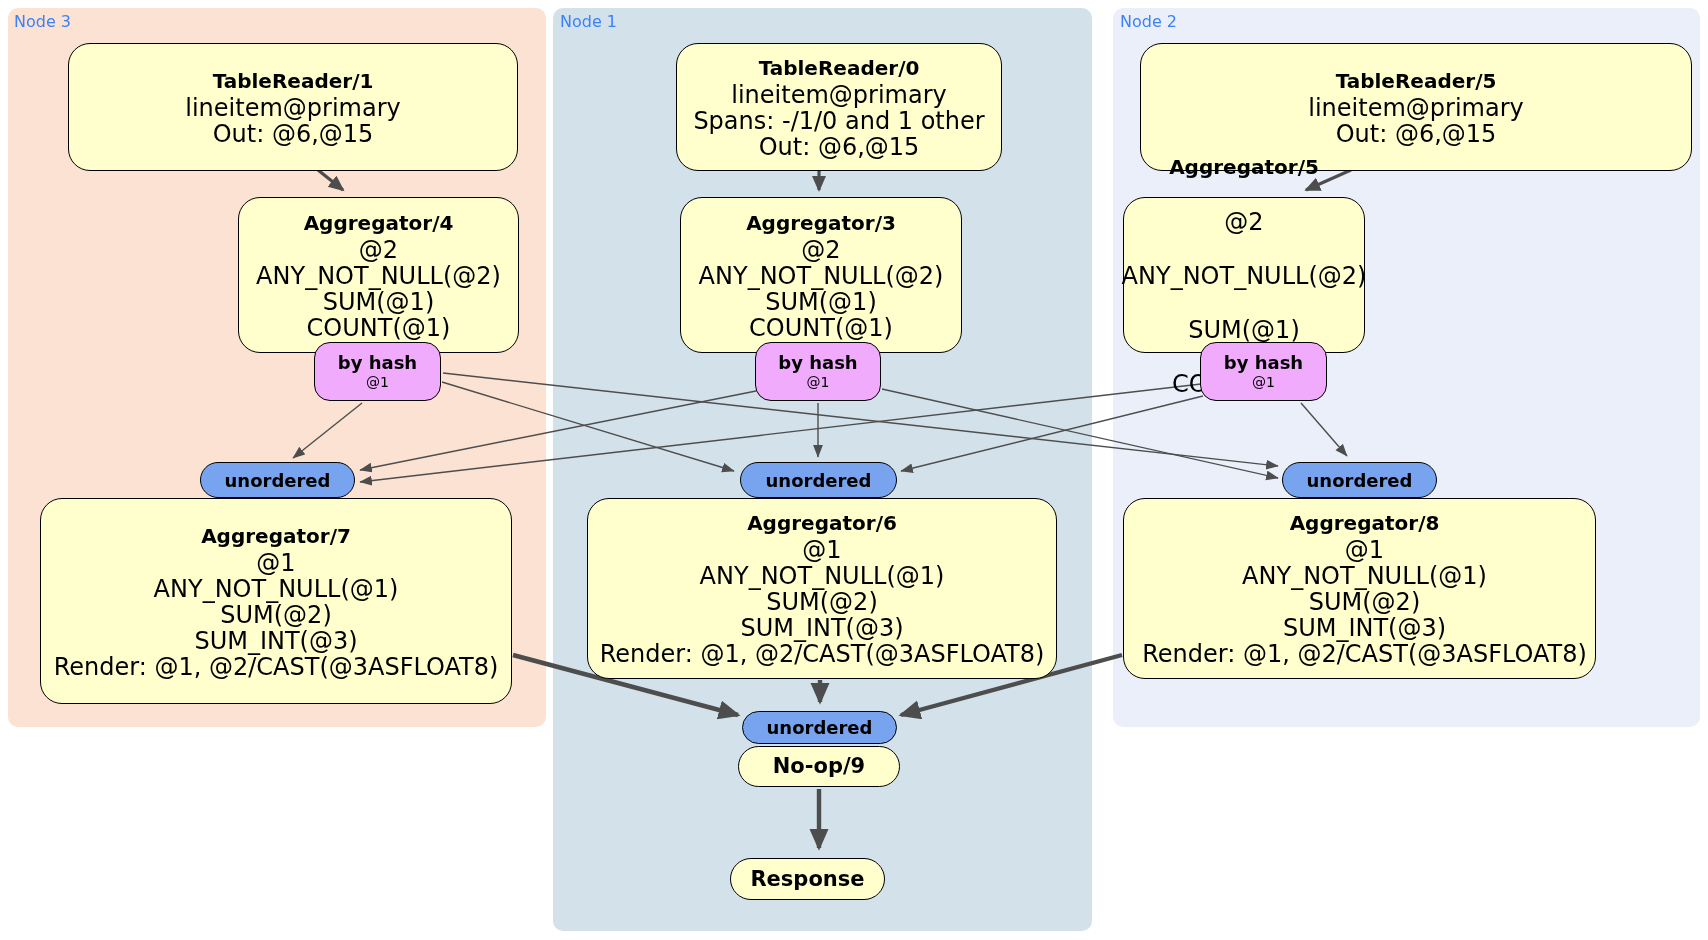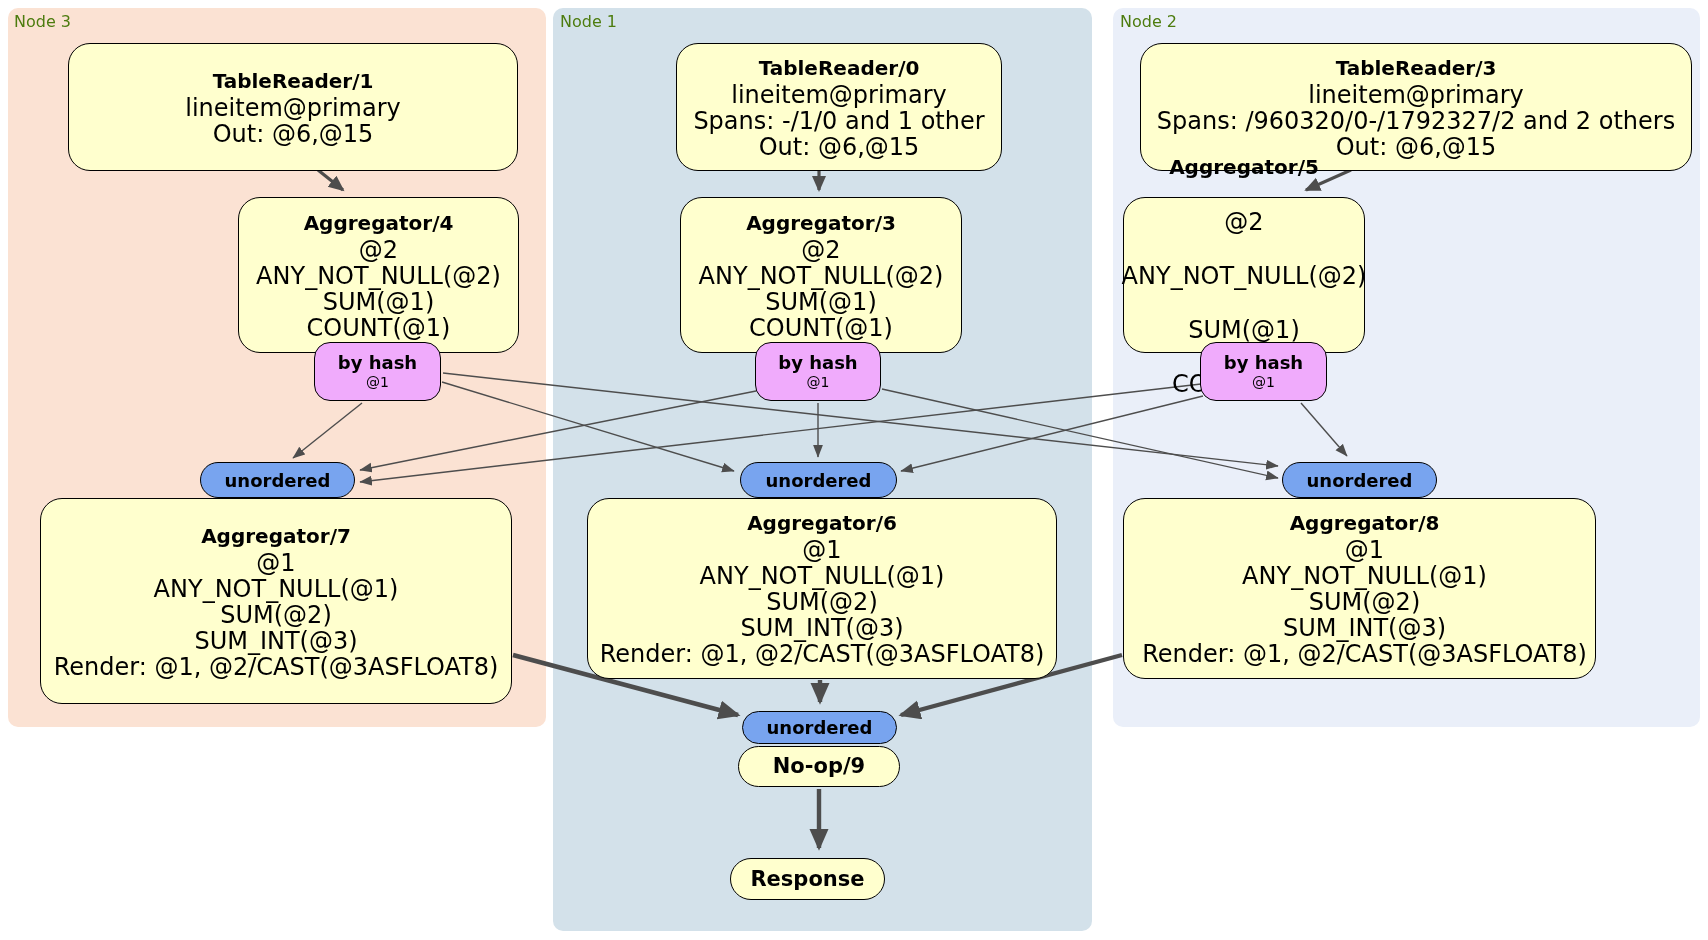--- a/index.html
+++ b/index.html
@@ -5,21 +5,21 @@
   html,body{margin:0;padding:0;background:#ffffff;}
   #canvas{
     position:relative;
     width:1708px;height:940px;
     font-family:"DejaVu Sans","Liberation Sans",sans-serif;
     color:#000;
     overflow:hidden;
     background:#ffffff;
   }
   .region{position:absolute;border-radius:10px;}
-  .region-label{position:absolute;font-size:16px;color:#4d7c0f;}
+  .region-label{position:absolute;font-size:16px;color:#3b82f6;}
   #region-node3{left:8px;top:8px;width:538px;height:719px;background:#FBE2D3;}
   #region-node1{left:553px;top:8px;width:539px;height:923px;background:#D3E1EA;}
   #region-node2{left:1113px;top:8px;width:587px;height:719px;background:#EAEFF9;}
   #label-node3{left:14px;top:12px;}
   #label-node1{left:560px;top:12px;}
   #label-node2{left:1120px;top:12px;}
 
   #edges{position:absolute;left:0;top:0;width:1708px;height:940px;}
 
   .pbox{
@@ -111,23 +111,22 @@
     <div class="pline">lineitem@primary</div>
     <div class="pline">Out: @6,@15</div>
   </div>
   <div class="pbox" id="tr0">
     <div class="ptitle">TableReader/0</div>
     <div class="pline">lineitem@primary</div>
     <div class="pline">Spans: -/1/0 and 1 other</div>
     <div class="pline">Out: @6,@15</div>
   </div>
   <div class="pbox" id="tr2">
-    <div class="ptitle">TableReader/3</div>
+    <div class="ptitle">TableReader/5</div>
     <div class="pline">lineitem@primary</div>
-    <div class="pline">Spans: /960320/0-/1792327/2 and 2 others</div>
     <div class="pline">Out: @6,@15</div>
   </div>
 
   <div class="pbox" id="agg4">
     <div class="ptitle">Aggregator/4</div>
     <div class="pline">@2</div>
     <div class="pline">ANY_NOT_NULL(@2)</div>
     <div class="pline">SUM(@1)</div>
     <div class="pline">COUNT(@1)</div>
   </div>

